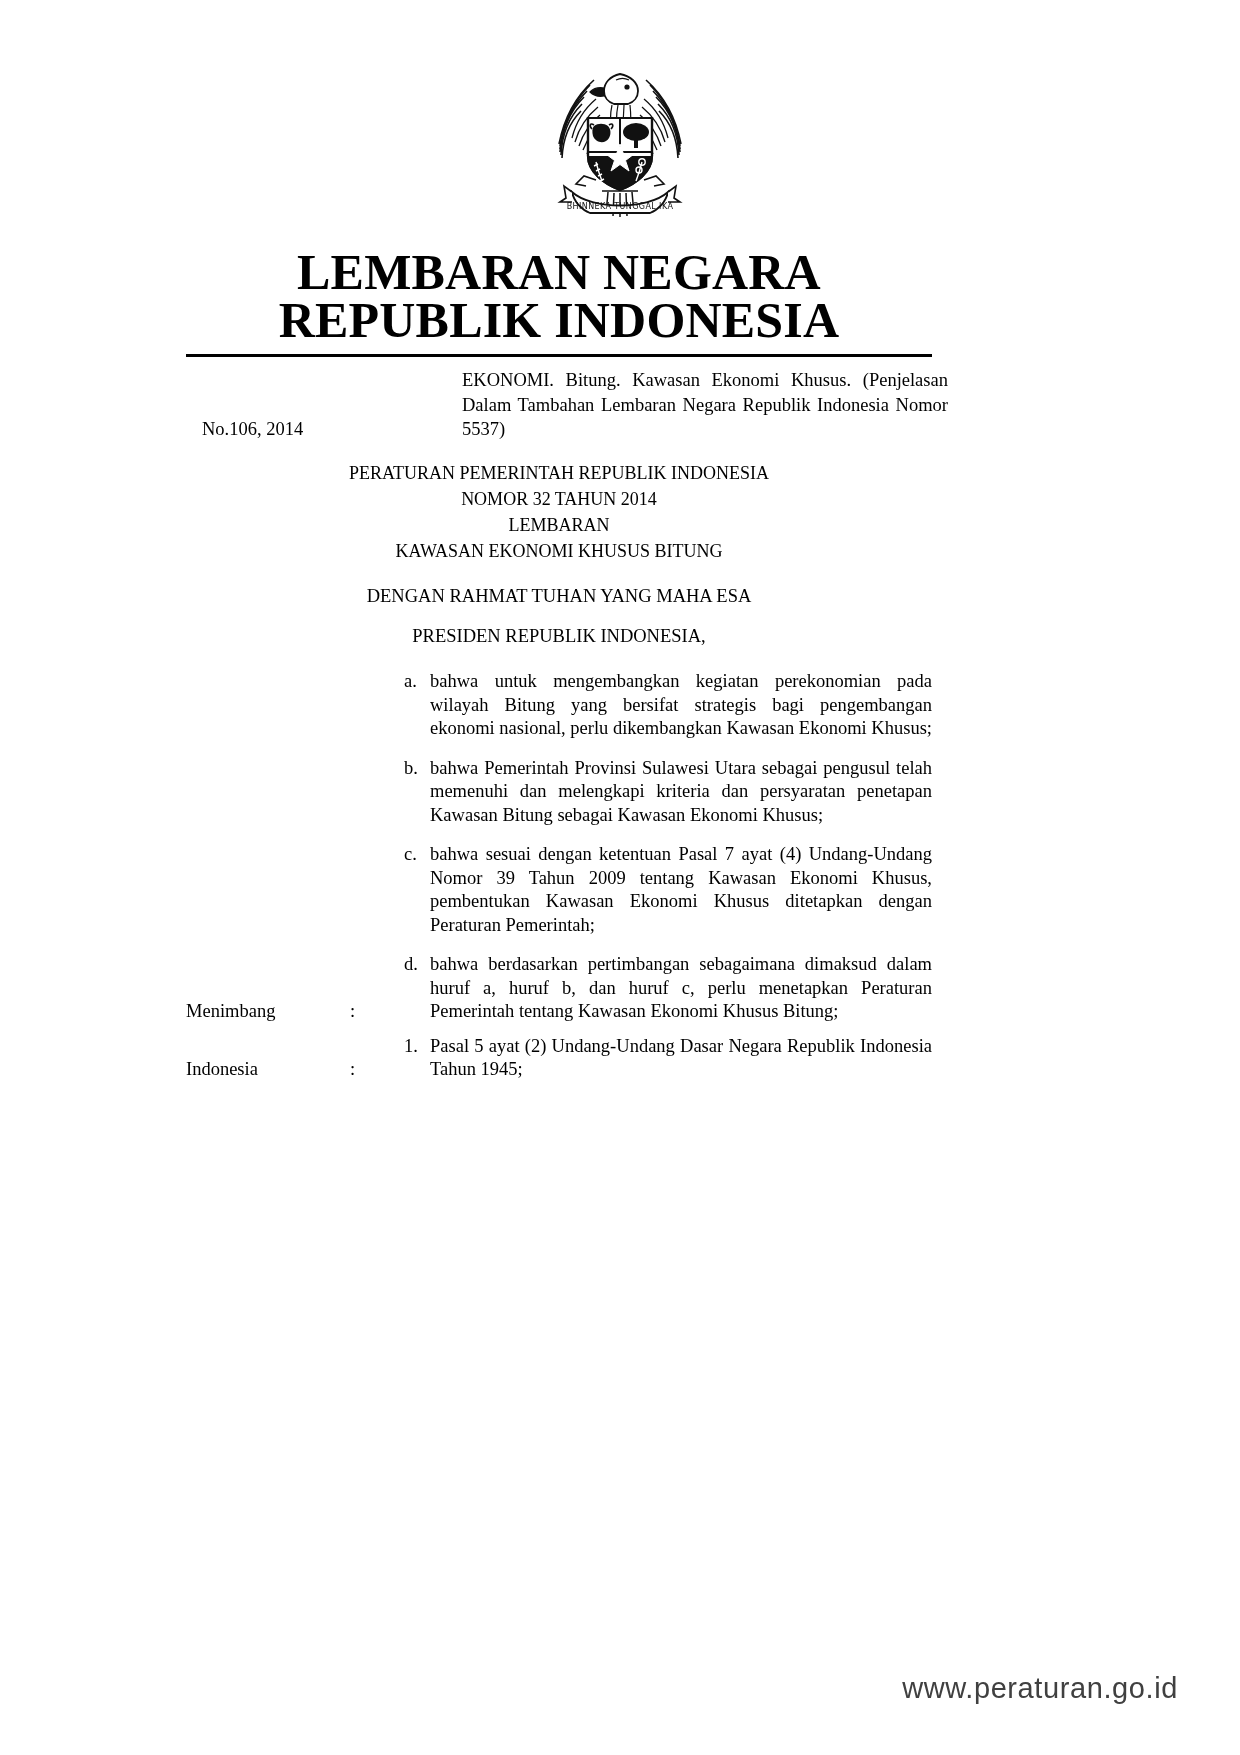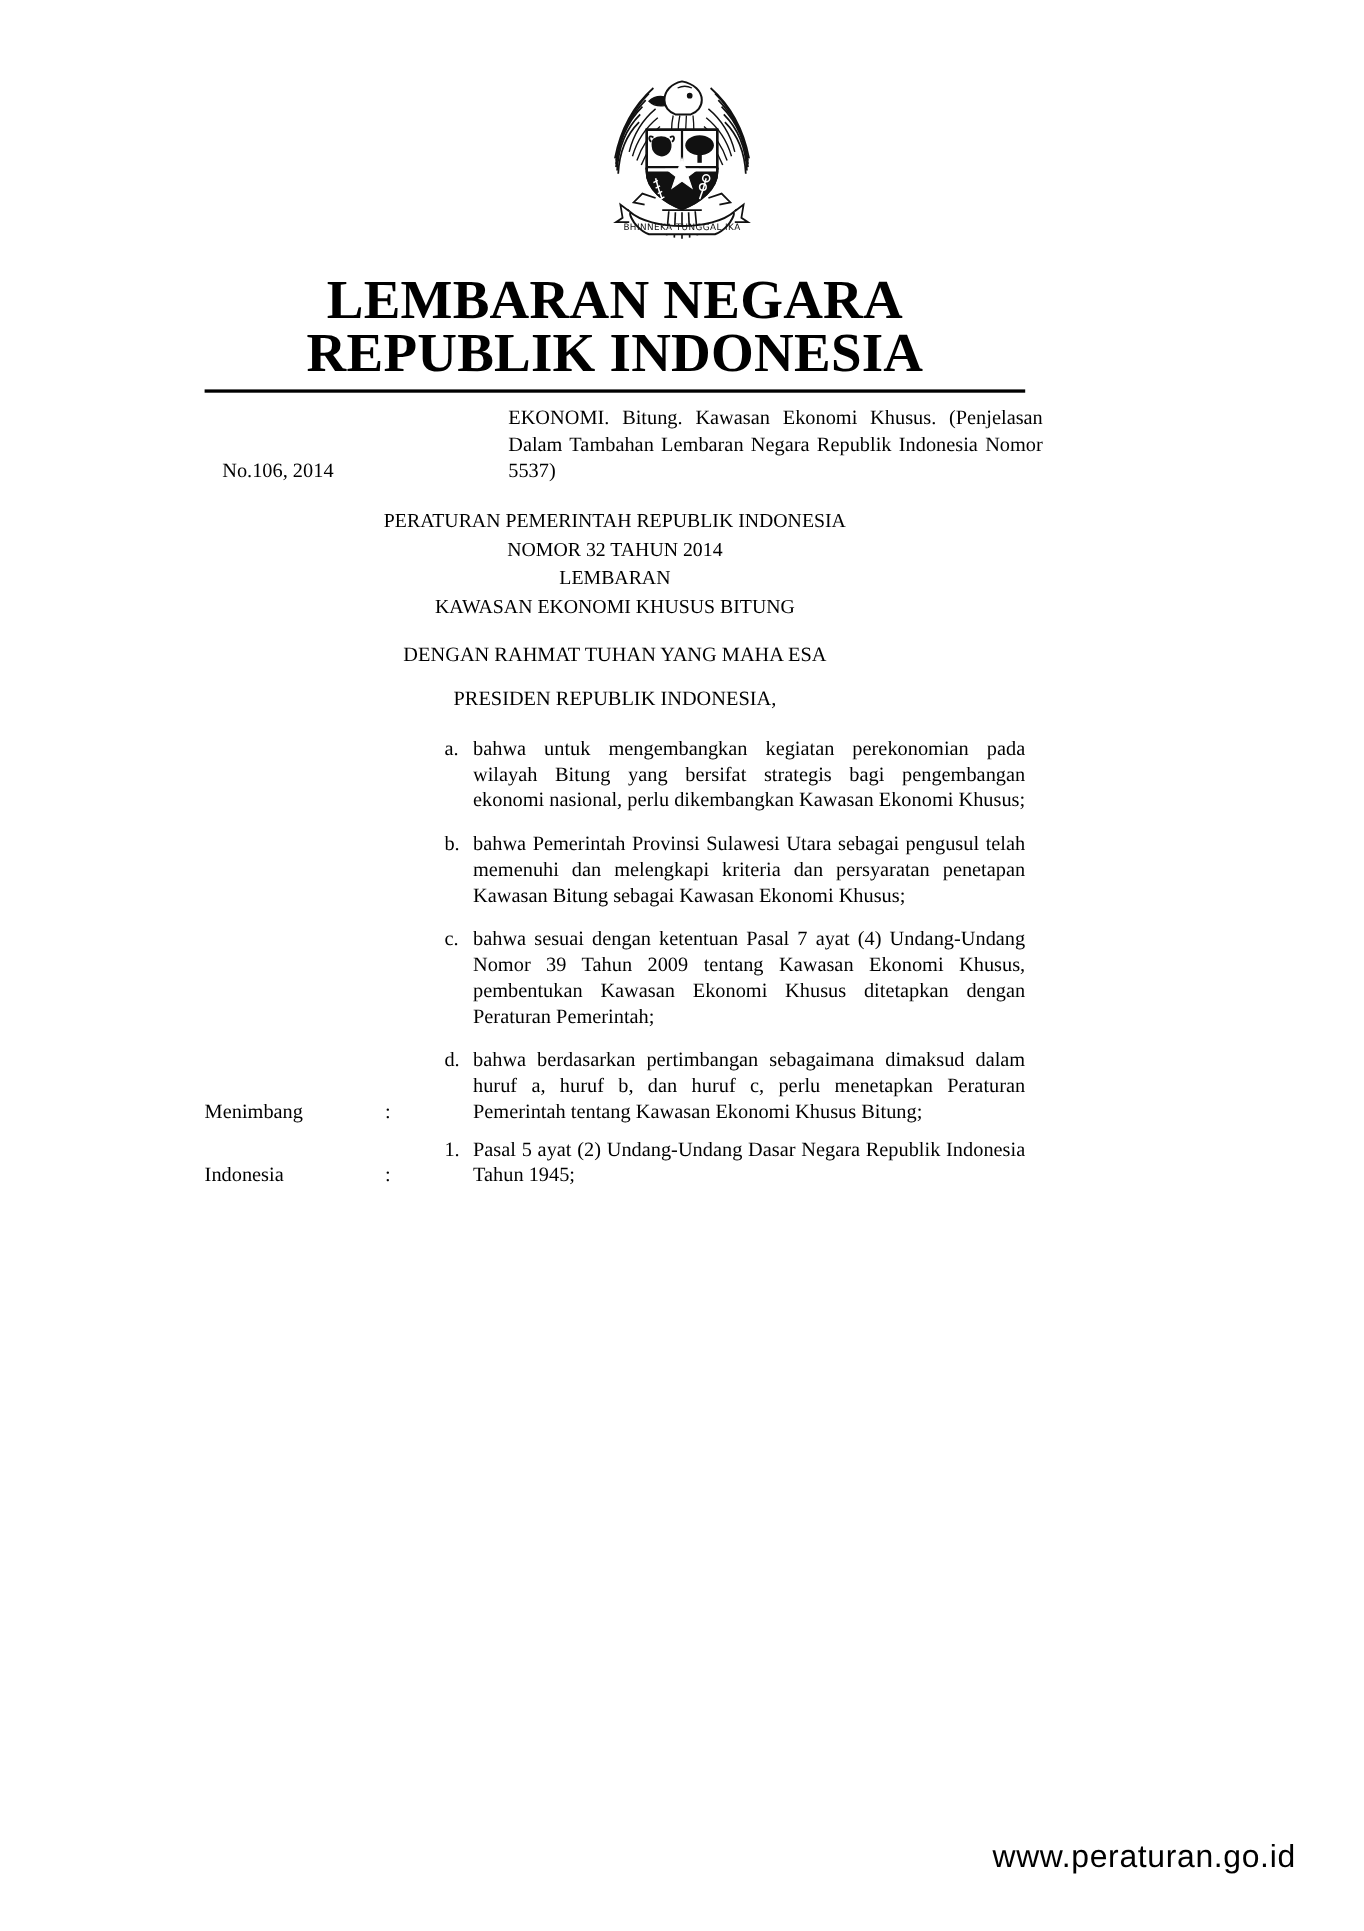--- a/index.html
+++ b/index.html
@@ -166,21 +166,21 @@
     position: absolute;
     left: 0;
     top: 1672px;
     width: 1240px;
     text-align: right;
     padding-right: 62px;
     box-sizing: border-box;
     font-family: "Liberation Sans", "DejaVu Sans", sans-serif;
     font-size: 29px;
     letter-spacing: 0.6px;
-    color: #000000;
+    color: #404040;
     white-space: nowrap;
   }
 </style>
 </head>
 <body>
 
 <div class="page">
 
   <div class="emblem-wrap">
     <svg class="emblem" viewBox="0 0 176 168" aria-hidden="true">

